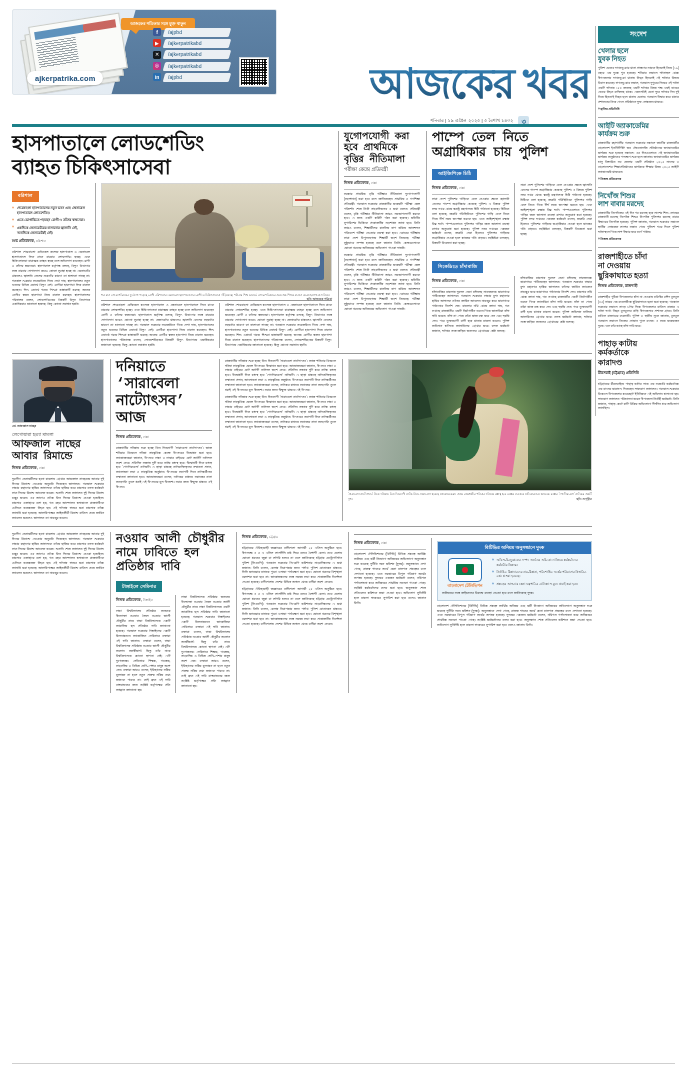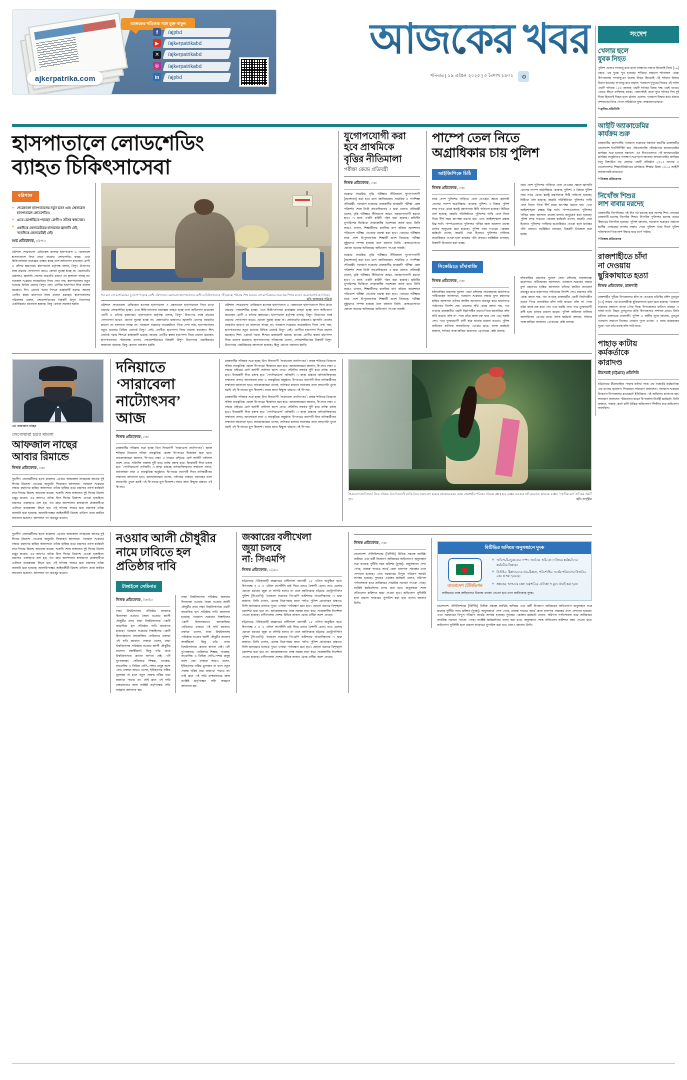--- a/index.html
+++ b/index.html
@@ -97,21 +97,21 @@
   .social-pill span{ display:block; transform:skewX(16deg); }
   .qr{
     position:absolute; right:8px; bottom:8px; width:28px; height:28px;
     background:
       repeating-linear-gradient(90deg,#1d1d1d 0 1.3px,#fff 1.3px 2.6px),
       repeating-linear-gradient(180deg,#1d1d1d 0 1.3px,#fff 1.3px 2.6px);
     background-blend-mode:multiply;
     border:1.2px solid #fff; outline:.5px solid #cfd6dc;
   }
 
-  .masthead-center{ flex:1; display:flex; flex-direction:column; align-items:center; justify-content:flex-start; padding-top:10px; }
+  .masthead-center{ flex:1; display:flex; flex-direction:column; align-items:center; justify-content:flex-start; padding-top:10px;margin-top:45px; }
   .paper-title{
     font-size:40px; font-weight:bold; line-height:1;
     background:linear-gradient(180deg,#2f7fb5 0%,#2e6f9e 45%,#1d4d70 100%);
     -webkit-background-clip:text; background-clip:text; color:transparent;
     letter-spacing:-1px; font-family:"Liberation Serif", "DejaVu Serif", serif;
     transform:scaleY(1.04);
   }
   .dateline{
     margin-top:12px; display:flex; align-items:center; gap:5px;
     font-size:4.4px; color:#2a2a2a; letter-spacing:.15px;
@@ -176,21 +176,21 @@
     content:"»"; position:absolute; left:0; top:-.2px;
     color:#e8762a; font-size:3.6px; font-weight:bold;
   }
 
   .photo{ position:relative; overflow:hidden; border:.4px solid #d5d5d5; }
   .caption{ font-size:2.9px; line-height:1.5; color:#333; margin-top:1.6px; text-align:justify;}
   .caption .credit{ float:right; font-weight:bold; color:#555; }
 
   .subhead{
     font-size:9.4px; line-height:1.2; font-weight:bold; color:#111;
-    font-family:Liberation Serif, serif;
+    font-family:Liberation Mono, monospace;
   }
   .subhead.big{ font-size:12.6px; }
   .subhead.xbig{ font-size:14.4px; }
   .kicker{ font-size:5px; color:#333; margin-top:1px; }
 
   
   .ph-hospital{ background:linear-gradient(180deg,#cfc9b4 0%,#bdb49b 38%,#a89e86 100%); }
   .ph-hospital .wall{ position:absolute; inset:0 0 42% 0; background:linear-gradient(180deg,#ded8c4,#c9c2ab); }
   .ph-hospital .bed1{ position:absolute; left:4%; bottom:8%; width:40%; height:30%; background:#3d5f8a; border-radius:2px;}
   .ph-hospital .bed2{ position:absolute; right:3%; bottom:10%; width:36%; height:26%; background:#4a6c96; border-radius:2px;}
@@ -555,23 +555,20 @@
             <div class="rule-thin"></div>
             <div class="body-txt">ঢাকা বিশ্ববিদ্যালয় প্রতিষ্ঠার অন্যতম উদ্যোক্তা নওয়াব সৈয়দ নওয়াব আলী চৌধুরীর নামে ঢাকা বিশ্ববিদ্যালয়ে একটি আবাসিক হল প্রতিষ্ঠার দাবি জানানো হয়েছে। গতকাল শুক্রবার টাঙ্গাইলের একটি মিলনায়তনে আয়োজিত সেমিনারে বক্তারা এই দাবি জানান। বক্তারা বলেন, ঢাকা বিশ্ববিদ্যালয় প্রতিষ্ঠায় নওয়াব আলী চৌধুরীর অবদান অনস্বীকার্য। কিন্তু তাঁর নামে বিশ্ববিদ্যালয়ে কোনো স্থাপনা নেই। এটি দুঃখজনক। সেমিনারে শিক্ষক, গবেষক, সাংবাদিক ও বিভিন্ন শ্রেণি-পেশার মানুষ অংশ নেন। বক্তারা আরও বলেন, ইতিহাসের সঠিক মূল্যায়ন না হলে নতুন প্রজন্ম সঠিক তথ্য জানতে পারবে না। তাই দ্রুত এই দাবি বাস্তবায়নের জন্য সংশ্লিষ্ট কর্তৃপক্ষের প্রতি আহ্বান জানানো হয়।</div>
           </div>
           <div class="vline" style="width:50%; padding-left:5px">
             <div class="body-txt">ঢাকা বিশ্ববিদ্যালয় প্রতিষ্ঠার অন্যতম উদ্যোক্তা নওয়াব সৈয়দ নওয়াব আলী চৌধুরীর নামে ঢাকা বিশ্ববিদ্যালয়ে একটি আবাসিক হল প্রতিষ্ঠার দাবি জানানো হয়েছে। গতকাল শুক্রবার টাঙ্গাইলের একটি মিলনায়তনে আয়োজিত সেমিনারে বক্তারা এই দাবি জানান। বক্তারা বলেন, ঢাকা বিশ্ববিদ্যালয় প্রতিষ্ঠায় নওয়াব আলী চৌধুরীর অবদান অনস্বীকার্য। কিন্তু তাঁর নামে বিশ্ববিদ্যালয়ে কোনো স্থাপনা নেই। এটি দুঃখজনক। সেমিনারে শিক্ষক, গবেষক, সাংবাদিক ও বিভিন্ন শ্রেণি-পেশার মানুষ অংশ নেন। বক্তারা আরও বলেন, ইতিহাসের সঠিক মূল্যায়ন না হলে নতুন প্রজন্ম সঠিক তথ্য জানতে পারবে না। তাই দ্রুত এই দাবি বাস্তবায়নের জন্য সংশ্লিষ্ট কর্তৃপক্ষের প্রতি আহ্বান জানানো হয়।</div>
           </div>
         </div>
       </div>
 
       <div class="vline" style="width:106px; padding-left:5px">
-        <div class="subhead" style="white-space:pre-line;font-size:9.2px">জব্বারের বলীখেলা
-জুয়া চলবে
-না: সিএমপি</div>
         <div class="byline">
           <span>নিজস্ব প্রতিবেদক</span>,
           <span class="loc">চট্টগ্রাম</span>
         </div>
         <div class="rule-thin"></div>
         <div class="body-txt">চট্টগ্রামের ঐতিহ্যবাহী জব্বারের বলীখেলা আগামী ২৫ এপ্রিল অনুষ্ঠিত হবে। উপলক্ষে এ ও এ এপ্রিল লালদীঘি মাঠ ঘিরে বসবে বৈশাখী মেলা। তবে মেলায় কোনো ধরনের জুয়া বা লটারি চলবে না বলে জানিয়েছে চট্টগ্রাম মেট্রোপলিটন পুলিশ (সিএমপি)। গতকাল শুক্রবার সিএমপি কমিশনার সাংবাদিকদের এ কথা জানান। তিনি বলেন, মেলায় নিরাপত্তার জন্য পর্যাপ্ত পুলিশ মোতায়েন থাকবে। সিসি ক্যামেরার মাধ্যমে পুরো এলাকা পর্যবেক্ষণ করা হবে। কোনো ধরনের বিশৃঙ্খলা বরদাশত করা হবে না। আয়োজকদের সঙ্গে সমন্বয় সভা করে প্রয়োজনীয় নির্দেশনা দেওয়া হয়েছে। বলীখেলায় দেশের বিভিন্ন অঞ্চল থেকে বলীরা অংশ নেবেন।</div>
         <div class="body-txt" style="margin-top:2px">চট্টগ্রামের ঐতিহ্যবাহী জব্বারের বলীখেলা আগামী ২৫ এপ্রিল অনুষ্ঠিত হবে। উপলক্ষে এ ও এ এপ্রিল লালদীঘি মাঠ ঘিরে বসবে বৈশাখী মেলা। তবে মেলায় কোনো ধরনের জুয়া বা লটারি চলবে না বলে জানিয়েছে চট্টগ্রাম মেট্রোপলিটন পুলিশ (সিএমপি)। গতকাল শুক্রবার সিএমপি কমিশনার সাংবাদিকদের এ কথা জানান। তিনি বলেন, মেলায় নিরাপত্তার জন্য পর্যাপ্ত পুলিশ মোতায়েন থাকবে। সিসি ক্যামেরার মাধ্যমে পুরো এলাকা পর্যবেক্ষণ করা হবে। কোনো ধরনের বিশৃঙ্খলা বরদাশত করা হবে না। আয়োজকদের সঙ্গে সমন্বয় সভা করে প্রয়োজনীয় নির্দেশনা দেওয়া হয়েছে। বলীখেলায় দেশের বিভিন্ন অঞ্চল থেকে বলীরা অংশ নেবেন।</div>
       </div>
 
       <div class="vline" style="flex:1; padding-left:5px">

